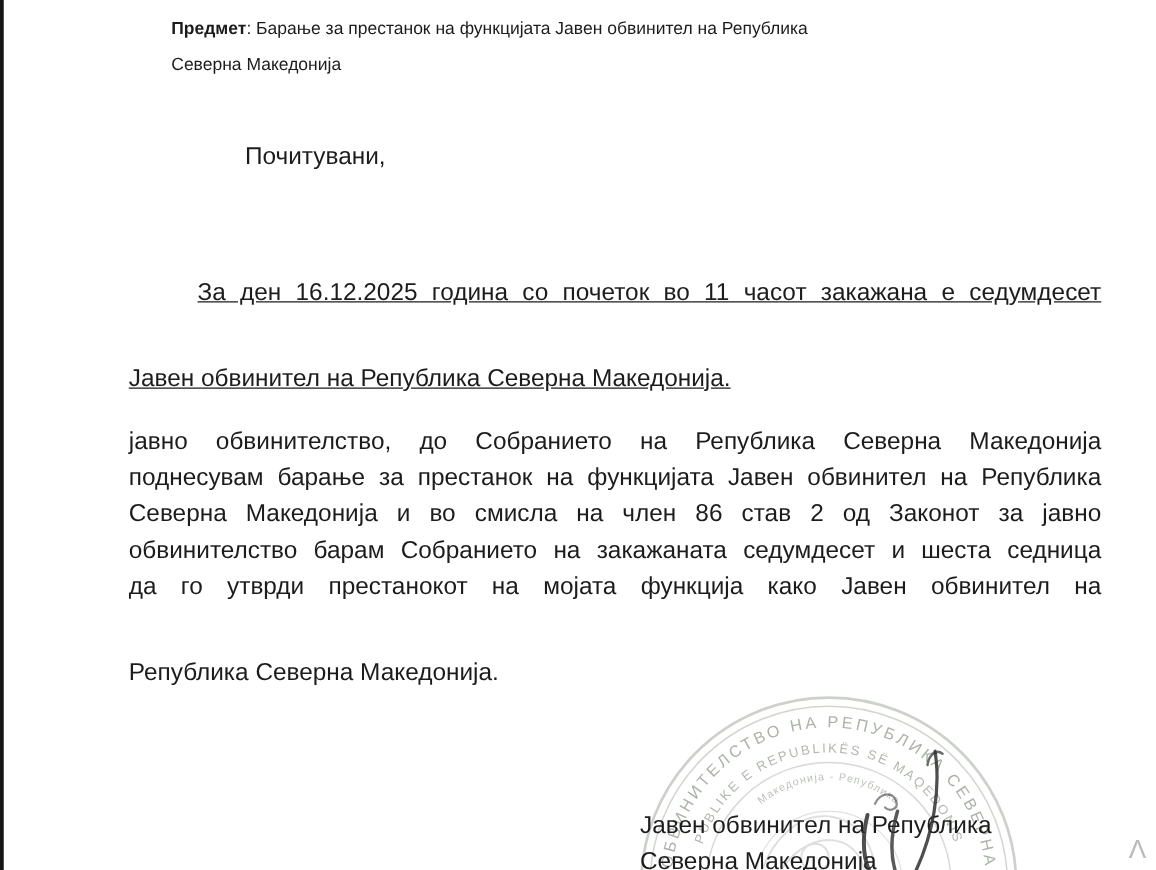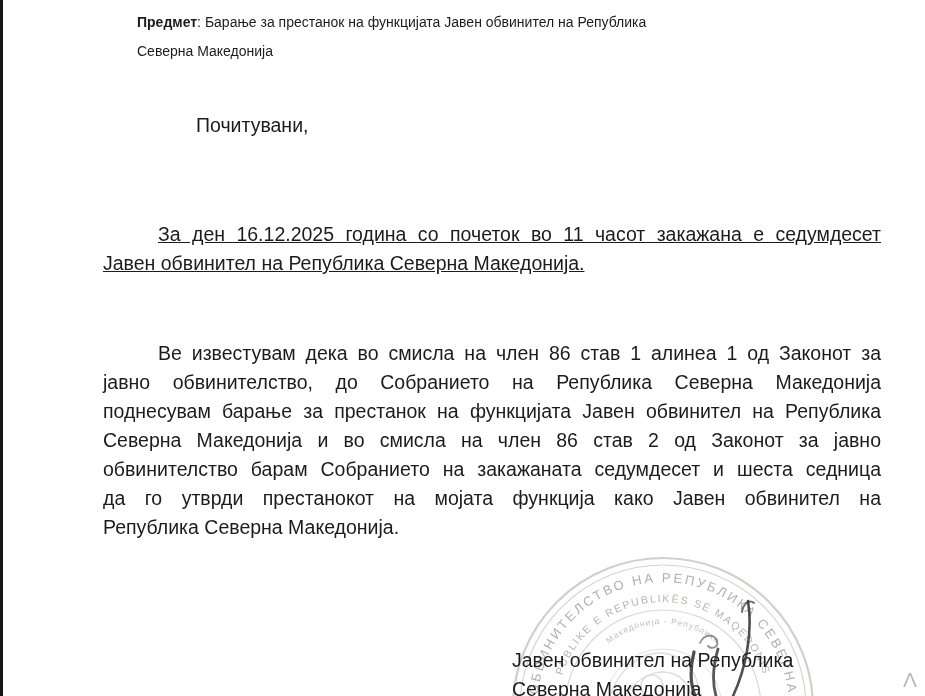--- a/index.html
+++ b/index.html
@@ -29,21 +29,21 @@
     font-size: 19.5px; line-height: 28px;
   }
   
   .para {
     position: absolute; left: 103px; width: 778px;
     font-size: 19.5px; line-height: 29px;
   }
   .para-1 { top: 220px; text-decoration: underline; }
   .para-2 { top: 339px; }
   .jline { text-align: justify; text-align-last: justify; }
-  .lastline { text-align: center; text-align-last: left; }
+  .lastline { text-align: center; text-align-last: left; margin-top: 40px; }
   .indent { padding-left: 55px; }
   
   .sig-block {
     position: absolute; left: 512px; top: 606px; width: 400px;
     text-align: left; font-weight: normal;
     font-size: 19.5px; line-height: 29px; margin-top: 40px;
   }
   .sig-block .sig-name { font-size: 24px; margin-top: 3px; }
   
   .overlay {
@@ -98,21 +98,20 @@
 </div>
 
 <div class="salutation">Почитувани,</div>
 
 <div class="para para-1">
   <div class="jline indent">За ден 16.12.2025 година со почеток во 11 часот закажана е седумдесет</div>
   <div class="lastline">Јавен обвинител на Република Северна Македонија.</div>
 </div>
 
 <div class="para para-2">
-  <div class="jline indent">Ве известувам дека во смисла на член 86 став 1 алинеа 1 од Законот за</div>
   <div class="jline">јавно обвинителство, до Собранието на Република Северна Македонија</div>
   <div class="jline">поднесувам барање за престанок на функцијата Јавен обвинител на Република</div>
   <div class="jline">Северна Македонија и во смисла на член 86 став 2 од Законот за јавно</div>
   <div class="jline">обвинителство барам Собранието на закажаната седумдесет и шеста седница</div>
   <div class="jline">да го утврди престанокот на мојата функција како Јавен обвинител на</div>
   <div class="lastline">Република Северна Македонија.</div>
 </div>
 
 <div class="sig-block">
   <div>Јавен обвинител на Република</div>

